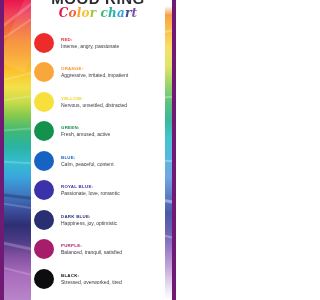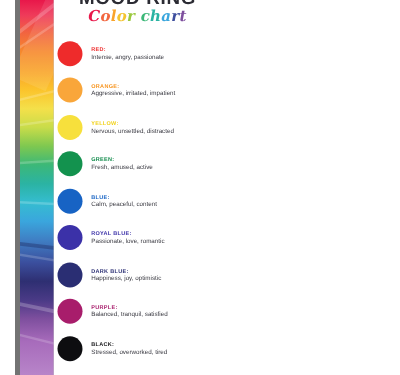--- a/index.html
+++ b/index.html
@@ -5,23 +5,22 @@
   html,body{margin:0;padding:0;}
   body{
     width:176px;height:300px;
     background:#ffffff;
     font-family:"Liberation Sans", sans-serif;
     overflow:hidden;
     position:relative;
   }
   #page{
     position:absolute;inset:0;
-    background:#737373;
-    overflow:hidden;
-    margin-left:12px;
+    background:#701a75;
+    overflow:hidden;
   }
 
   
   .left-border{
     position:absolute;
     left:4px;top:0;
     width:27px;height:300px;
     background:linear-gradient(to bottom,
       #e8174a 0%,
       #ef3a5a 4%,

